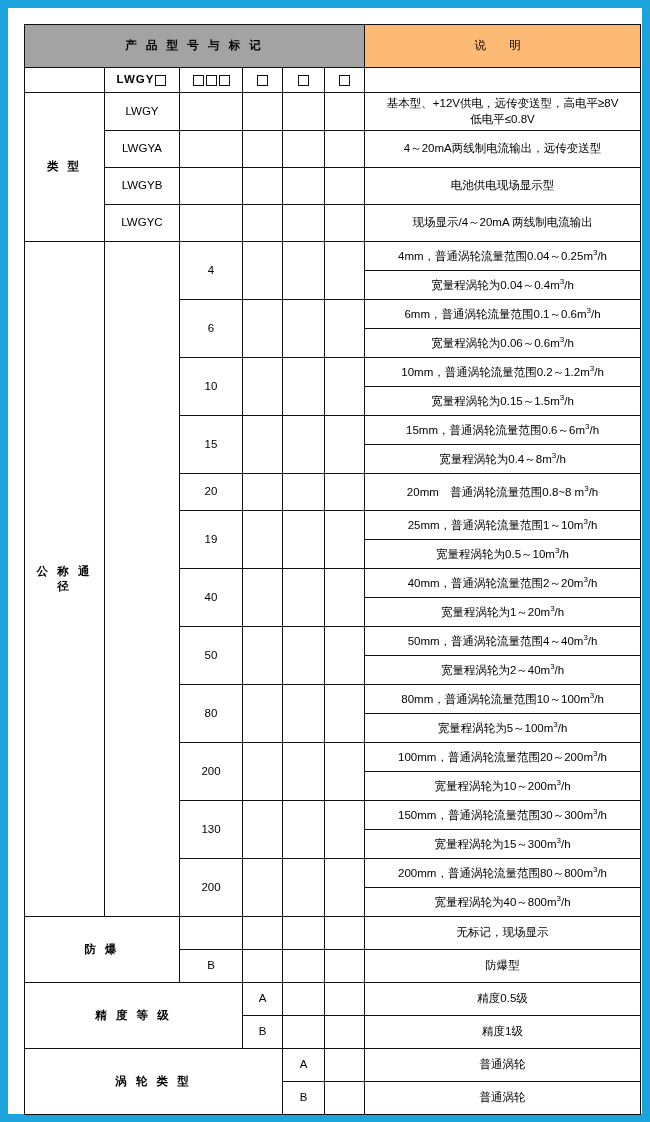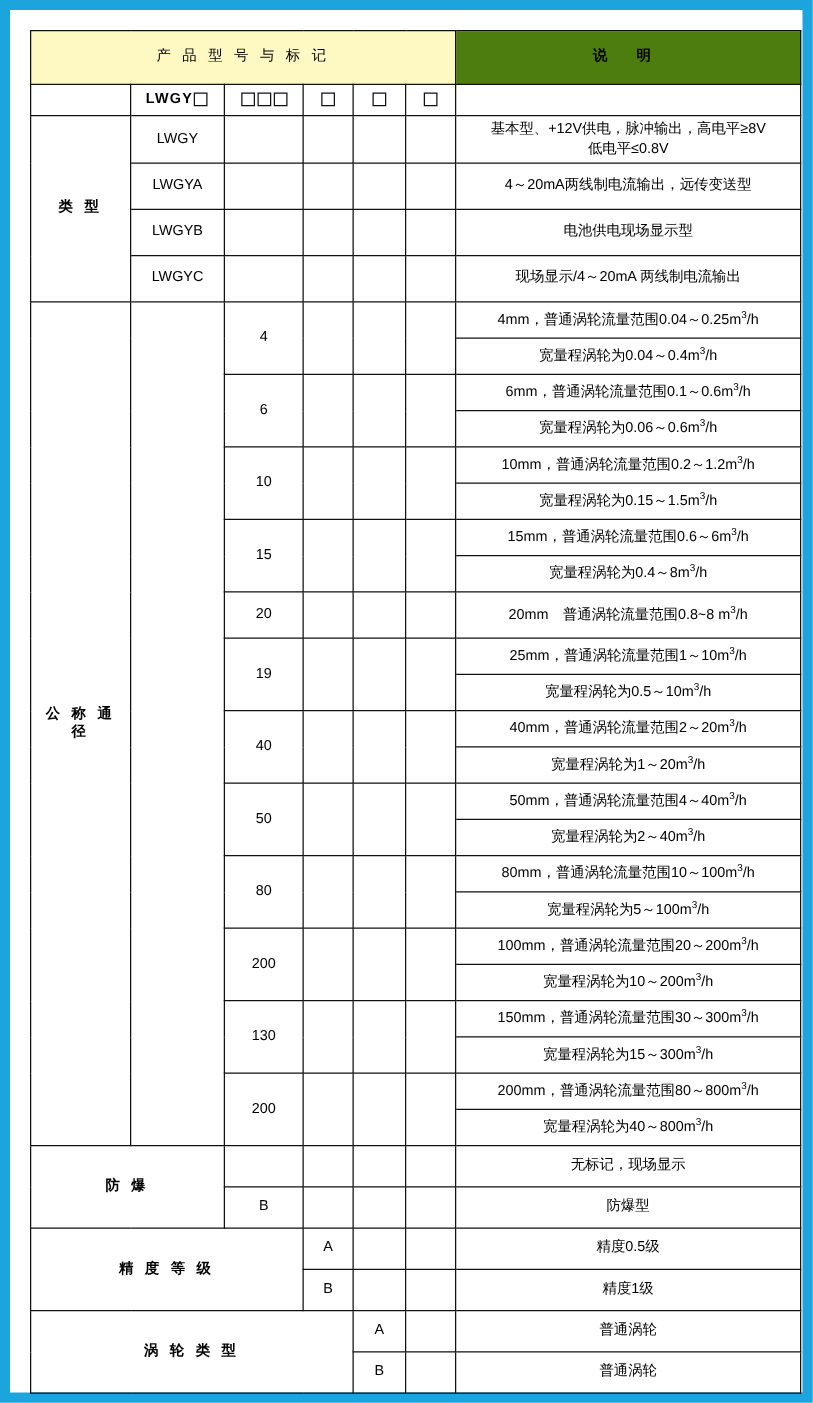--- a/index.html
+++ b/index.html
@@ -40,29 +40,29 @@
     border: 1px solid #111111;
     text-align: center;
     vertical-align: middle;
     color: #000000;
     font-size: 11.5px;
     line-height: 1.35;
     padding: 3px 2px;
     font-family: "Liberation Sans", sans-serif;
   }
   .hdr {
-    background: #fef9c3;
-    font-weight: normal;
+    background: #a3a3a3;
+    font-weight: bold;
     font-size: 13px;
     letter-spacing: 3px;
     height: 36px;
   }
   .hdr-desc {
-    background: #4d7c0f;
-    font-weight: bold;
+    background: #fdba74;
+    font-weight: normal;
     font-size: 13px;
     letter-spacing: 10px;
     height: 36px;
   }
   .code-cell {
     font-size: 12px;
     font-weight: bold;
     height: 18px;
     letter-spacing: 1px;
   }
@@ -149,21 +149,21 @@
       </tr>
 
       <tr>
         <td class="rowlabel" rowspan="4">类 型</td>
         <td class="modelcell">LWGY</td>
         <td></td>
         <td></td>
         <td></td>
         <td></td>
         <td class="desc">
-          <div>基本型、+12V供电，脉冲输出，高电平≥8V</div>
+          <div>基本型、+12V供电，远传变送型，高电平≥8V</div>
           <div>低电平≤0.8V</div>
         </td>
       </tr>
       <tr>
         <td class="modelcell">LWGYA</td>
         <td></td>
         <td></td>
         <td></td>
         <td></td>
         <td class="desc" style="height:30px">4～20mA两线制电流输出，远传变送型</td>

